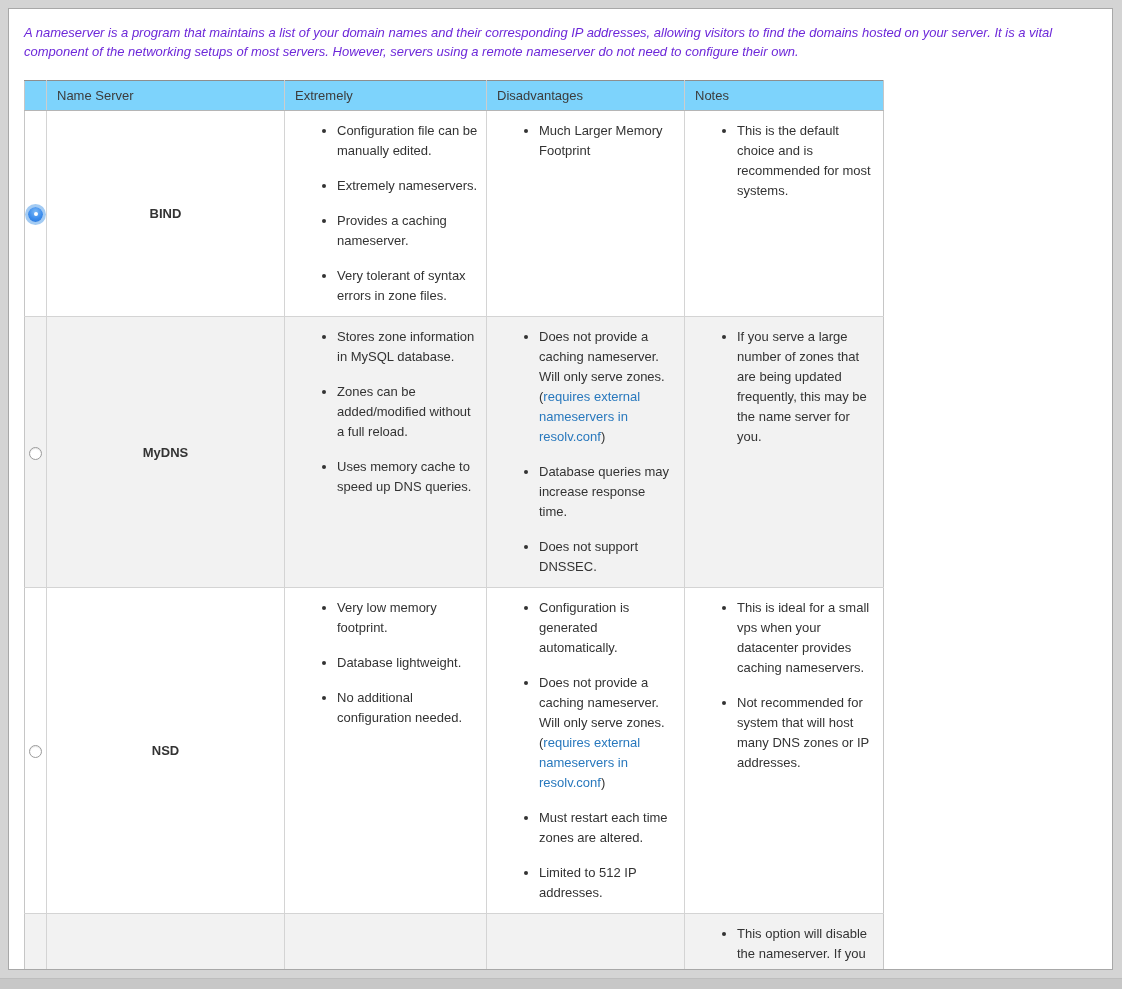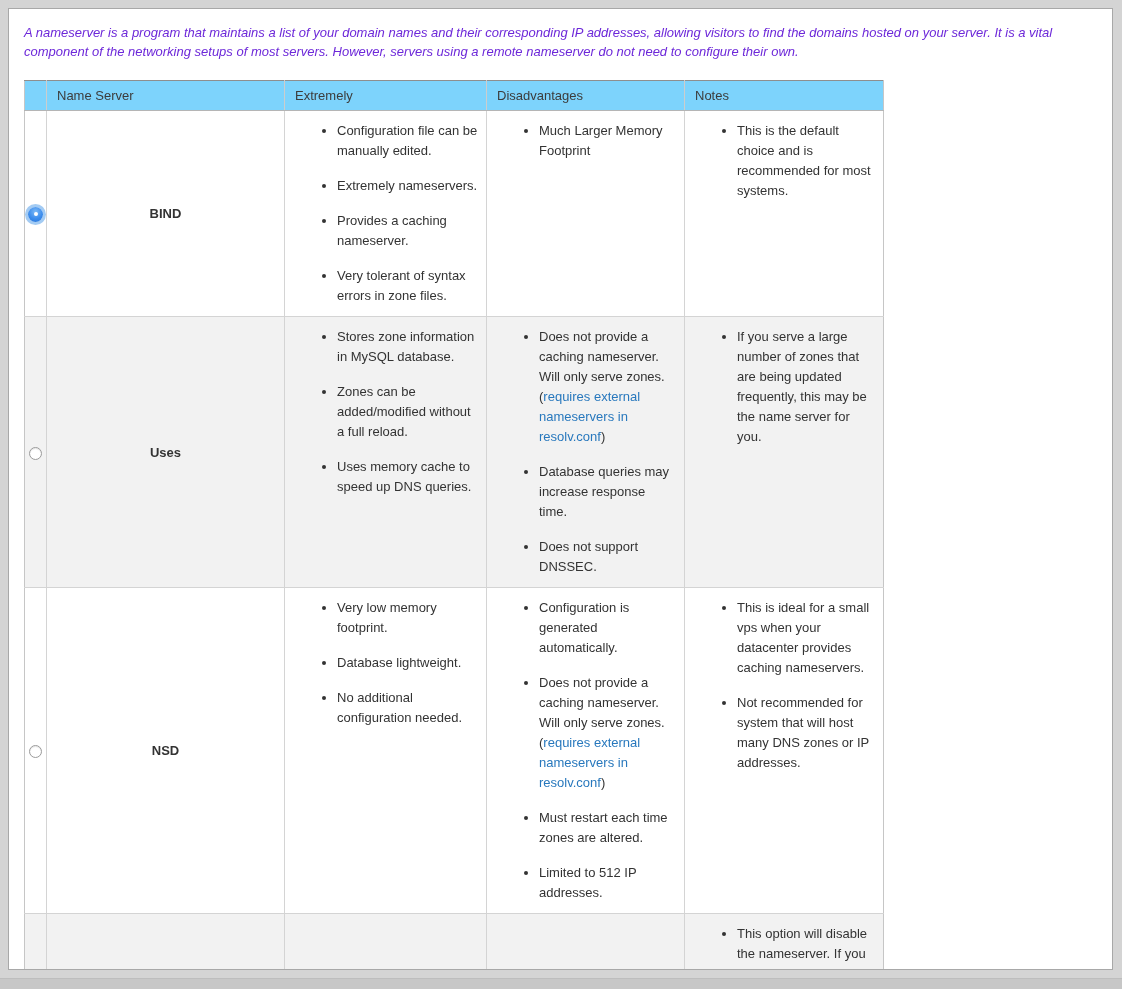--- a/index.html
+++ b/index.html
@@ -178,21 +178,21 @@
     <td class="cell-list">
             <ul>
               <li>This is the default choice and is recommended for most systems.</li>
             </ul>
           </td>
   </tr>
         <tr>
     <td class="cell-radio">
       <span class="radio"></span>
     </td>
-    <td class="cell-name">Uses</td>
+    <td class="cell-name">MyDNS</td>
     <td class="cell-list">
             <ul>
               <li>Stores zone information in MySQL database.</li>
               <li>Zones can be added/modified without a full reload.</li>
               <li>Uses memory cache to speed up DNS queries.</li>
             </ul>
           </td>
     <td class="cell-list">
             <ul>
               <li>Does not provide a caching nameserver. Will only serve zones. (<a href="#">requires external nameservers in resolv.conf</a>)</li>

